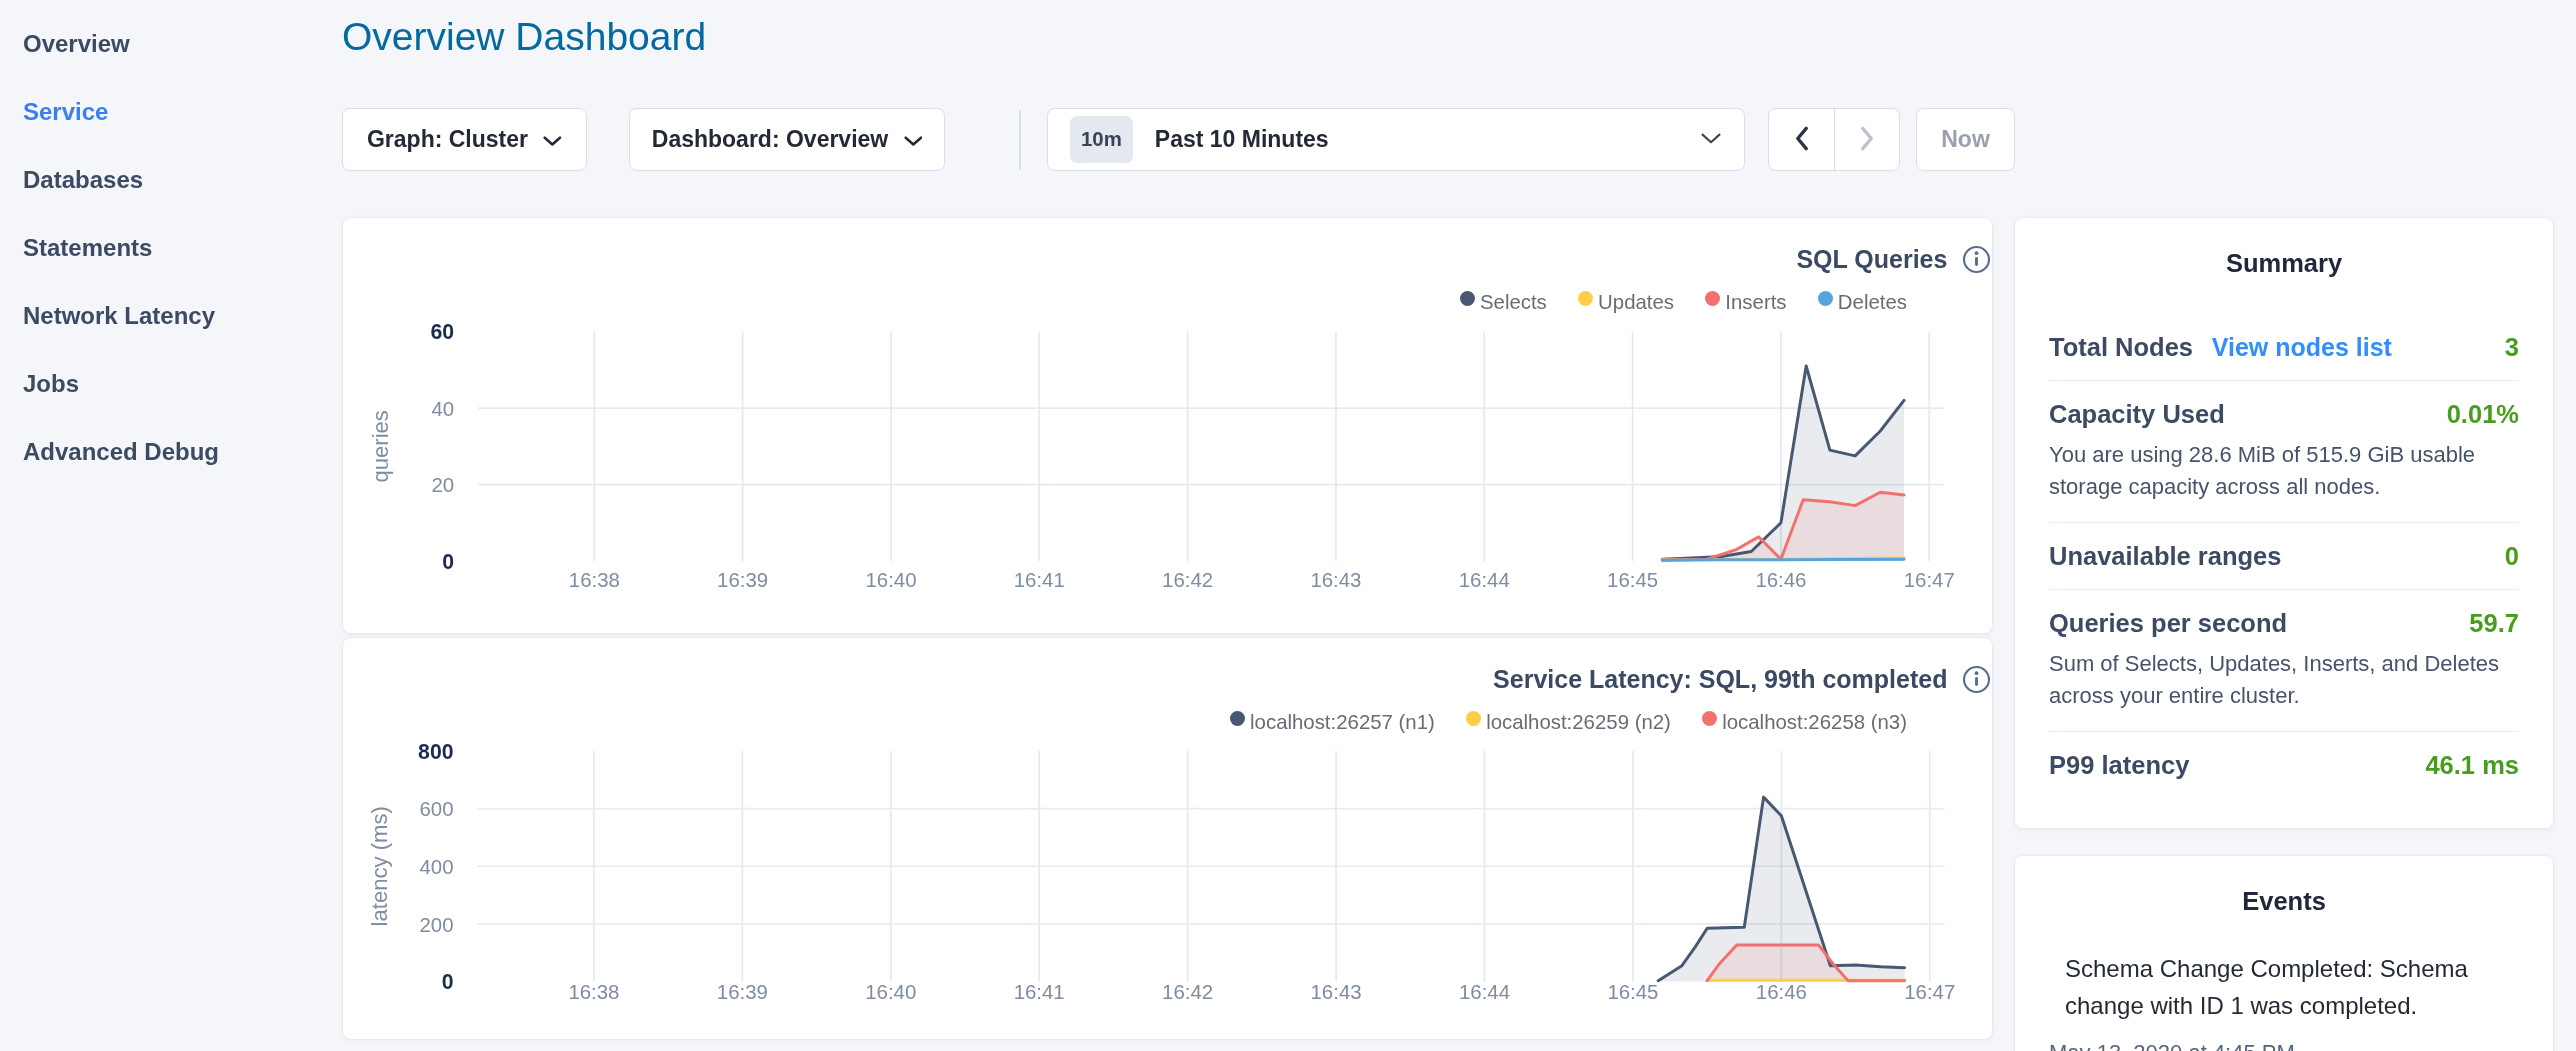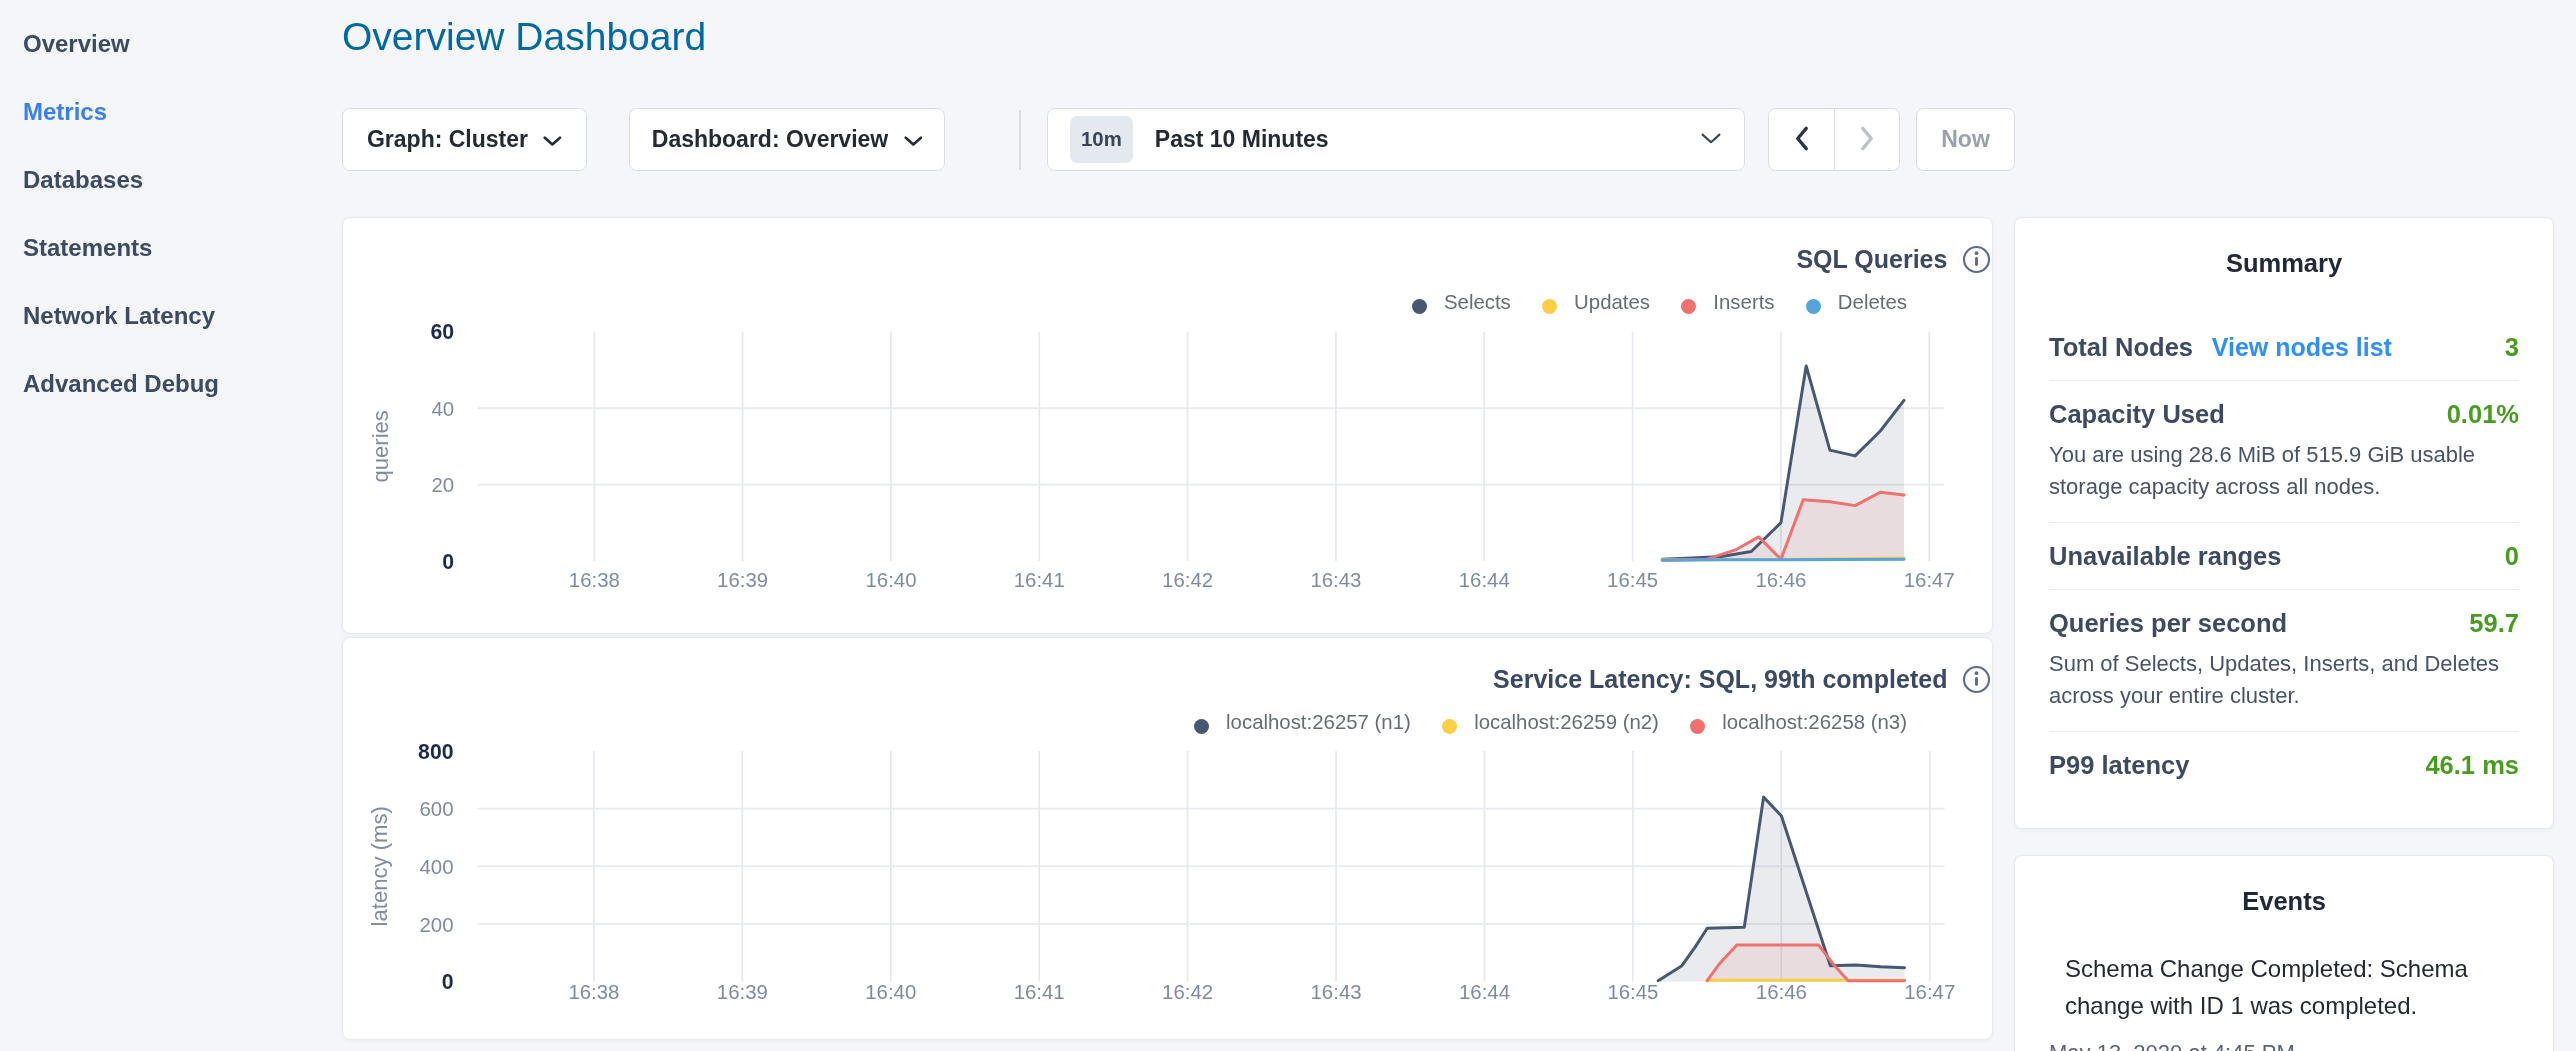--- a/index.html
+++ b/index.html
@@ -39,21 +39,21 @@
   .pager button + button{border-left:1.7px solid #d8dde6}
   .now-btn{position:absolute;left:1574px;width:99px;font-size:23px;font-weight:700;color:#9aa1ad}
   
   .card{position:absolute;background:#fff;border:1.7px solid #e5e9f0;border-radius:8.5px;box-sizing:border-box;box-shadow:0 1.7px 4.3px rgba(50,60,80,.04)}
   #chart-card-0{left:0;top:217px;width:1651px;height:417px}
   #chart-card-1{left:0;top:637px;width:1651px;height:403px}
   .chart-title-row{position:absolute;top:25.5px;left:0;width:100%;display:flex;align-items:center;justify-content:flex-end;gap:13.6px}
   .chart-title{font-size:25px;font-weight:700;color:#3c4964}
   .info-icon{display:inline-flex;cursor:pointer}
   .legend{position:absolute;top:73px;right:85px;display:flex;gap:31px;align-items:center}
-  .legend-item{display:flex;gap:17px;align-items:flex-end;cursor:pointer}
+  .legend-item{display:flex;gap:5px;align-items:flex-start;cursor:pointer}
   .legend-dot{width:15.3px;height:15.3px;border-radius:50%}
   .legend-label{font-size:20.4px;color:#666d76}
   .chart-svg{position:absolute;left:0;display:block}
   
   #summary-card{left:2014px;top:217px;width:540px;height:612px;padding:0 34px}
   #events-card{left:2014px;top:855px;width:540px;height:281px;padding:0 34px}
   .panel-title{margin:31px 0 0;text-align:center;font-size:25.5px;font-weight:700;color:#20283a}
   #summary-rows{margin-top:36px}
   .srow{padding:18.7px 0}
   .srow + .srow{border-top:1.7px solid #e9edf2}
@@ -69,24 +69,25 @@
   .tick-label{font-size:24px;fill:#7e8ca3}
   .tick-label.strong{font-size:25px;font-weight:700;fill:#1d2c4e}
   .axis-label{font-size:26px;fill:#7e8ca3}
 </style>
 </head>
 <body>
 
 <nav class="sidebar">
   <ul id="sidebar-list">
       <li>Overview</li>
-      <li class="active">Metrics</li>
+      <li class="active">Service</li>
       <li>Databases</li>
       <li>Statements</li>
       <li>Network Latency</li>
+      <li>Jobs</li>
       <li>Advanced Debug</li>
     </ul>
 </nav>
 
 <main class="main">
   <h1 class="page-title">Overview Dashboard</h1>
 
   <div class="controls">
     <button class="btnish dd" id="graph-dd">
       <span>Graph: Cluster</span>

